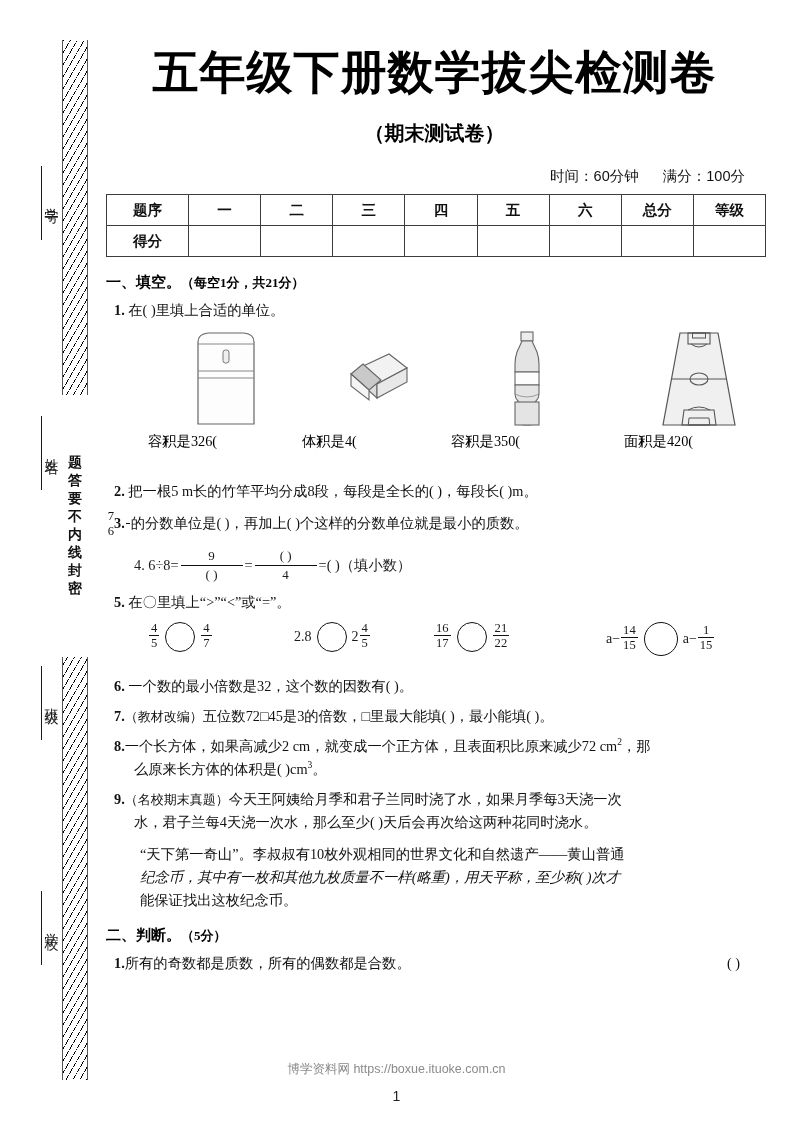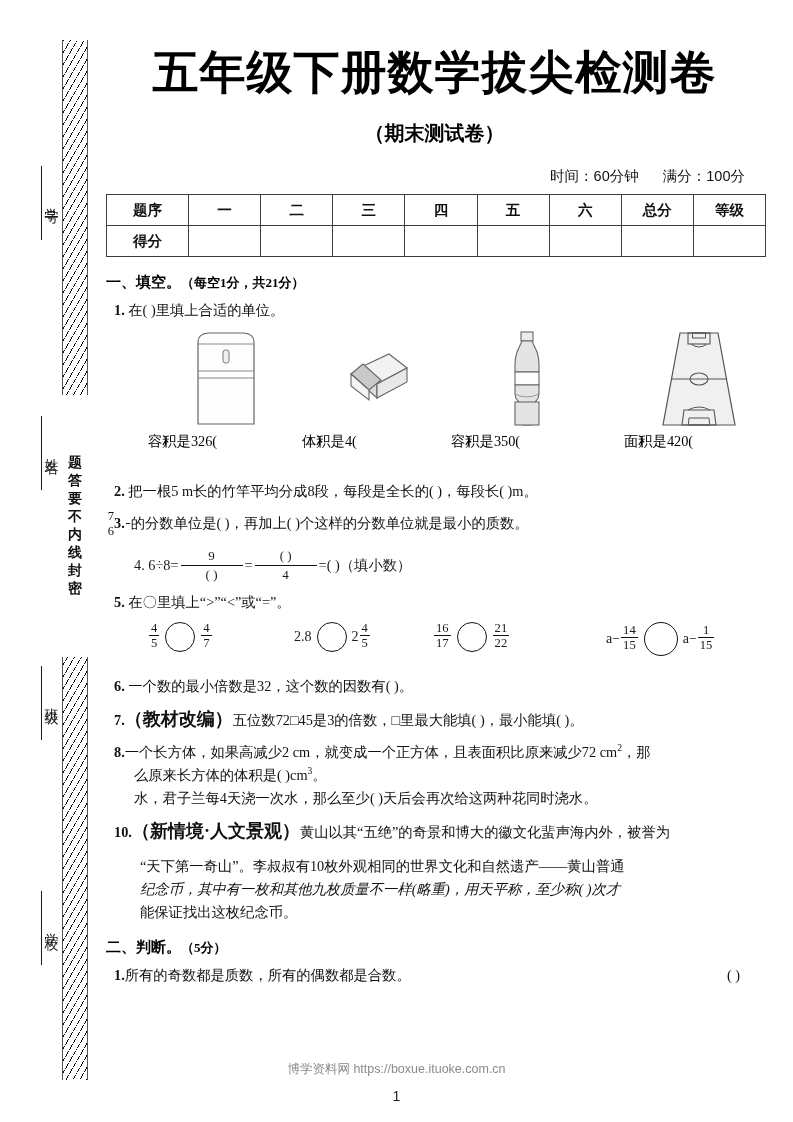--- a/index.html
+++ b/index.html
@@ -148,21 +148,21 @@
   .q {
     margin-top: 7px;
     padding-left: 28px;
     font-family: "Liberation Serif", serif;
     font-size: 14.3px;
     line-height: 1.62;
     color: #111;
     text-indent: -20px;
   }
   .q .num { font-weight: bold; }
-  .q .tag { font-size: 18px; font-weight: bold; }
+  .q .tag { font-size: 13px; }
   .q-cont { text-indent: 0; padding-left: 28px; }
 
   
   .frac {
     display: inline-flex;
     flex-direction: column;
     align-items: center;
     vertical-align: middle;
     font-size: 12.6px;
     line-height: 1.12;
@@ -485,27 +485,27 @@
     <span class="num">7.</span><span class="tag">（教材改编）</span><span>五位数72□45是3的倍数，□里最大能填(        )，最小能填(        )。</span>
   </div>
 
   <div class="q">
     <span class="num">8.</span><span>一个长方体，如果高减少2 cm，就变成一个正方体，且表面积比原来减少72 cm</span><span class="sup">2</span><span>，那</span>
   </div>
   <div class="q q-cont" style="margin-top:0;">
     <span>么原来长方体的体积是(        )cm</span><span class="sup">3</span><span>。</span>
   </div>
 
+  <div class="q">
+    <span class="num">9.</span><span class="tag">（名校期末真题）</span><span>今天王阿姨给月季和君子兰同时浇了水，如果月季每3天浇一次</span>
+  </div>
   <div class="q q-cont" style="margin-top:0;">
     <span>水，君子兰每4天浇一次水，那么至少(        )天后会再次给这两种花同时浇水。</span>
   </div>
 
-  <div class="q" style="padding-left:34px; text-indent:-26px;">
-    <span class="num">10.</span><span class="tag">（新情境·人文景观）</span><span>黄山以其“五绝”的奇景和博大的徽文化蜚声海内外，被誉为</span>
-  </div>
   <div class="q q-cont" style="margin-top:8px; padding-left:34px;">
     <span>“天下第一奇山”。李叔叔有10枚外观相同的世界文化和自然遗产——黄山普通</span>
   </div>
   <div class="q q-cont" style="margin-top:0; padding-left:34px;font-style:italic;">
     <span>纪念币，其中有一枚和其他九枚质量不一样(略重)，用天平称，至少称(        )次才</span>
   </div>
   <div class="q q-cont" style="margin-top:0; padding-left:34px;">
     <span>能保证找出这枚纪念币。</span>
   </div>
 

